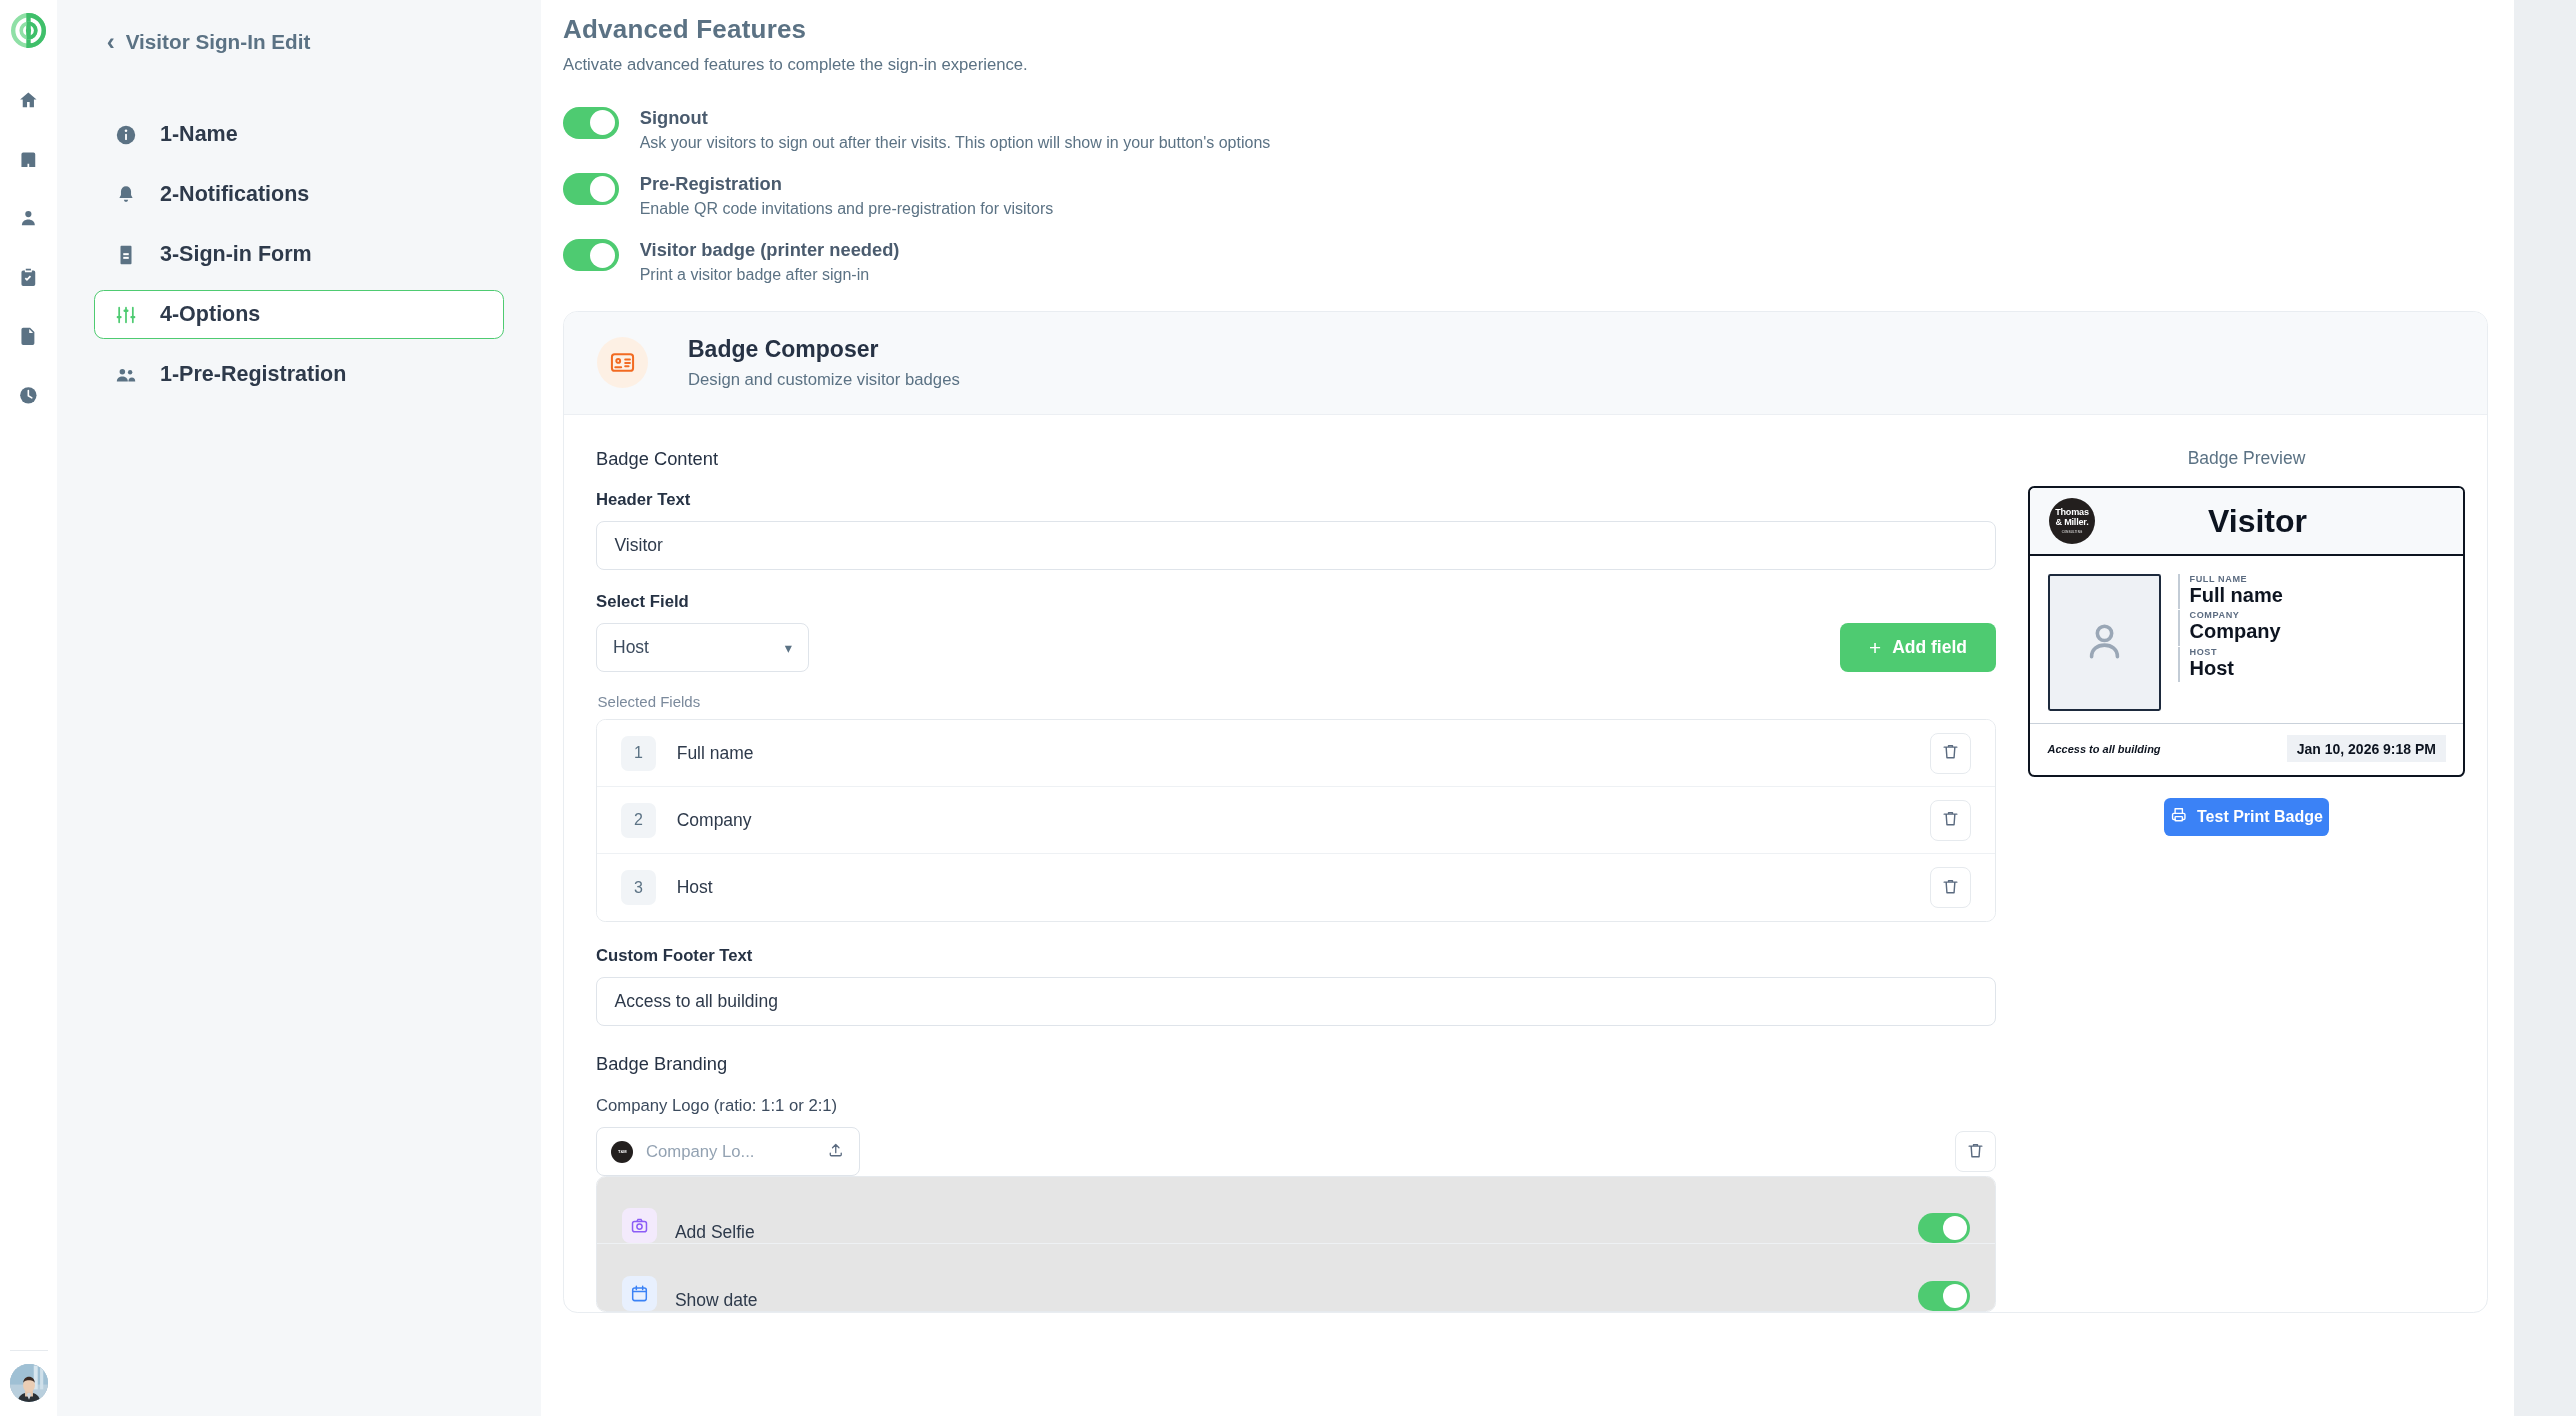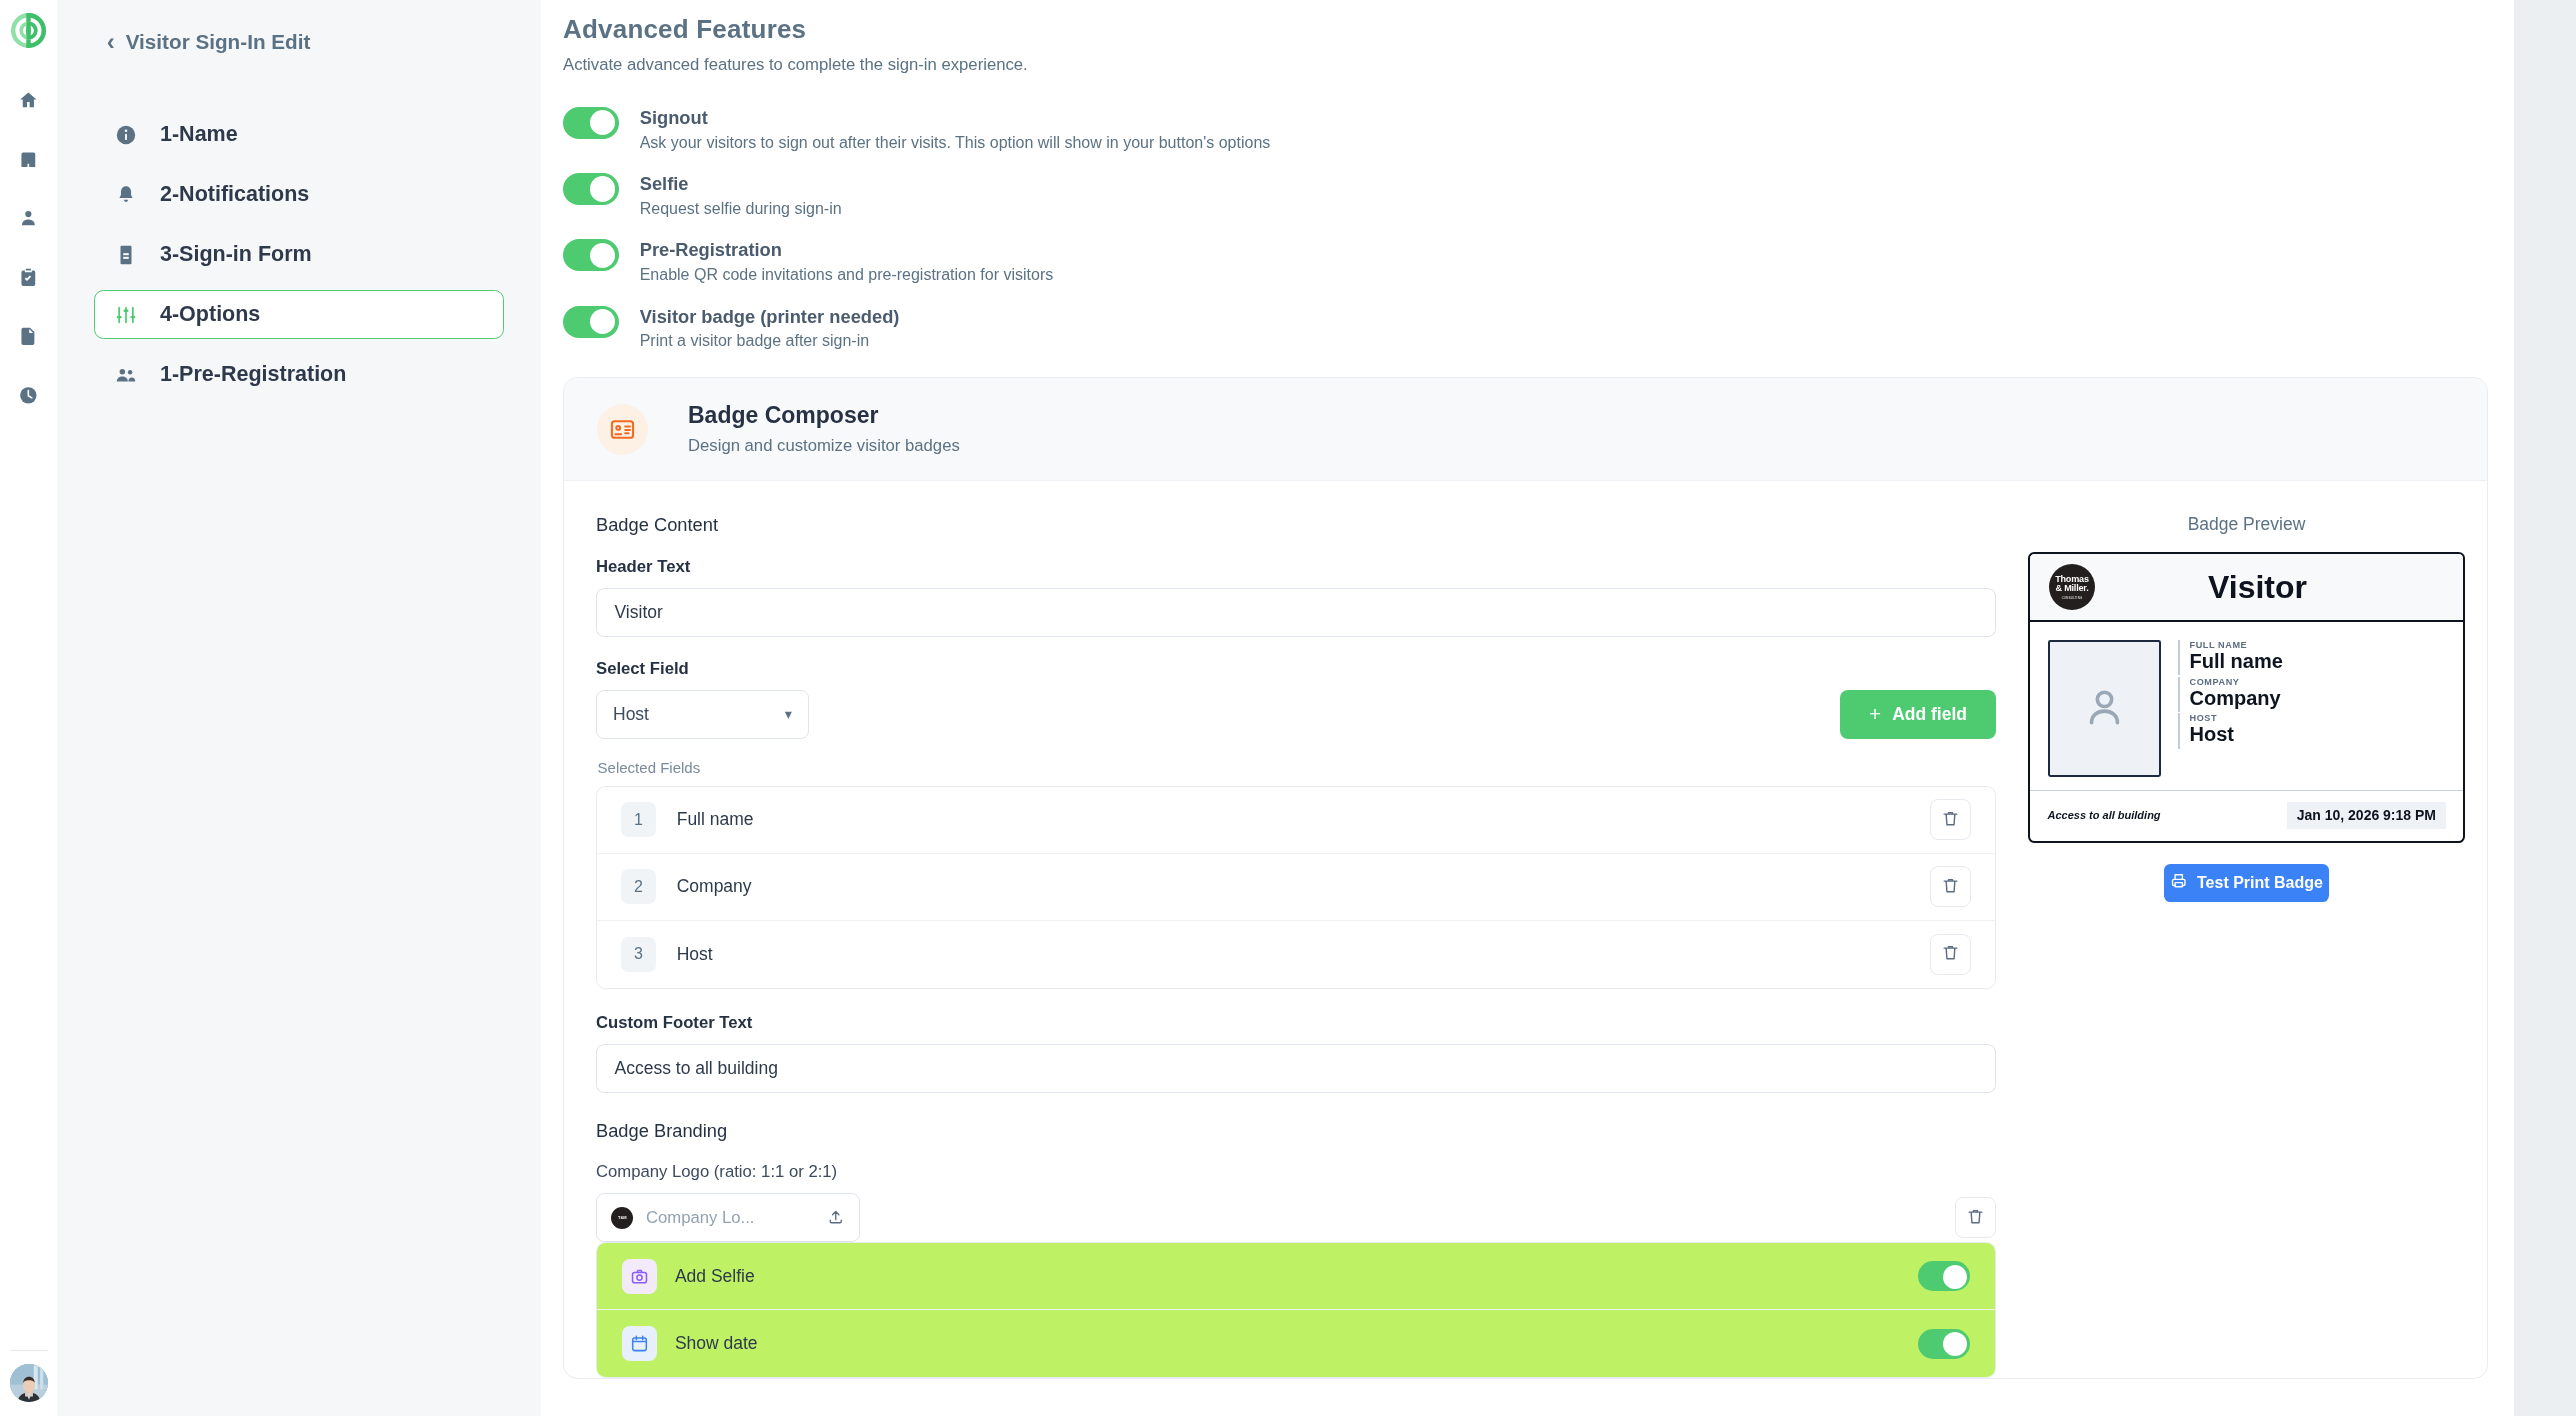--- a/index.html
+++ b/index.html
@@ -164,22 +164,22 @@
     display: flex; align-items: center; gap: 12.7px; padding: 0 14.3px; background: #fff; cursor: pointer;
   }
   .logo-thumb { width: 22px; height: 22px; border-radius: 50%; background: #231f1e;
     display:flex; align-items:center; justify-content:center; overflow:hidden; }
   .logo-thumb span { color:#fff; font-size:4px; font-weight:700; line-height:1.05; text-align:center; }
   .logo-ph { flex: 1 1 auto; font-size: 16.7px; color: #93a2b2; }
   .up-ic svg { width: 17.5px; height: 17.5px; stroke: #5b6b80; fill:none; stroke-width:1.8; }
 
   .optlist { border: 0.8px solid #e6eaee; border-radius: 9.5px; overflow: hidden; }
   .opt-row {
-    display: flex; align-items: center; height: 67px; padding: 0 25.4px;
-    border-bottom: 0.8px solid #eef1f4; background: #bef264;
+    display: flex; align-items: flex-end; height: 67px; padding: 0 25.4px;
+    border-bottom: 0.8px solid #eef1f4; background: #e5e5e5;
   }
   .opt-row:last-child { border-bottom: 0; }
   .opt-ic { width: 35px; height: 35px; border-radius: 8px; display:flex; align-items:center; justify-content:center; margin-right: 17.5px; }
   .opt-ic svg { width: 19px; height: 19px; fill: none; stroke-width: 1.9; }
   .opt-name { font-size: 17.5px; color: #2e3a4b; flex: 1 1 auto; }
   .switch-sm { width: 52px; height: 30px; border-radius: 16px; background: #4ecb71; position: relative; cursor:pointer; }
   .switch-sm .knob { position:absolute; top:3.2px; left:25.4px; width:24px; height:24px; border-radius:50%; background:#fff; }
 
   
   .preview-title { font-size: 17.5px; color: #5b7284; text-align: center; margin-bottom: 17.5px; }
@@ -386,29 +386,20 @@
           <div class="txt">
             <div class="ft-name">Signout</div>
             <div class="ft-desc">Ask your visitors to sign out after their visits. This option will show in your button's options</div>
           </div>
         </div>
         <div class="feature">
           <div class="switch">
               <div class="knob"></div>
             </div>
           <div class="txt">
-            <div class="ft-name">Selfie</div>
-            <div class="ft-desc">Request selfie during sign-in</div>
-          </div>
-        </div>
-        <div class="feature">
-          <div class="switch">
-              <div class="knob"></div>
-            </div>
-          <div class="txt">
             <div class="ft-name">Pre-Registration</div>
             <div class="ft-desc">Enable QR code invitations and pre-registration for visitors</div>
           </div>
         </div>
         <div class="feature">
           <div class="switch">
               <div class="knob"></div>
             </div>
           <div class="txt">
             <div class="ft-name">Visitor badge (printer needed)</div>

